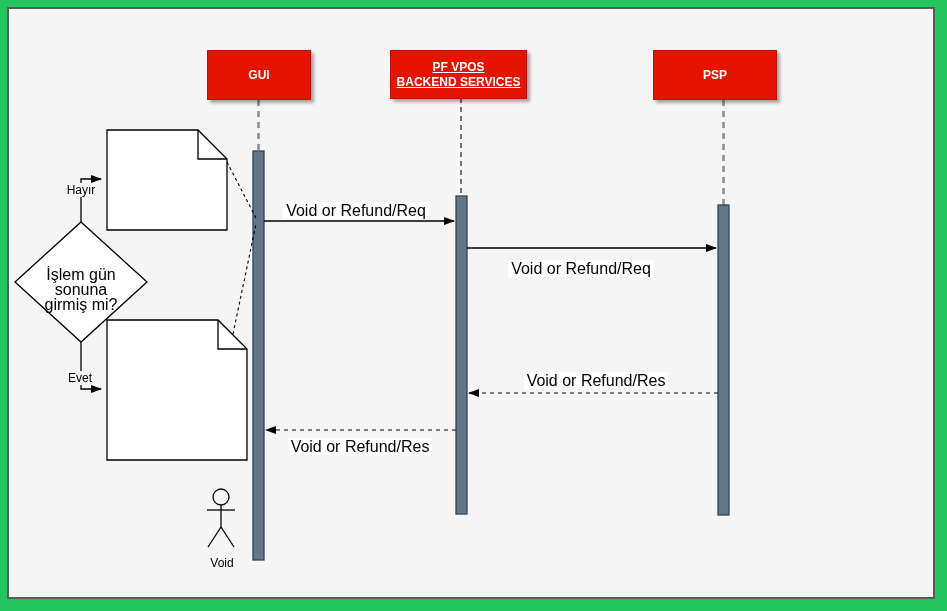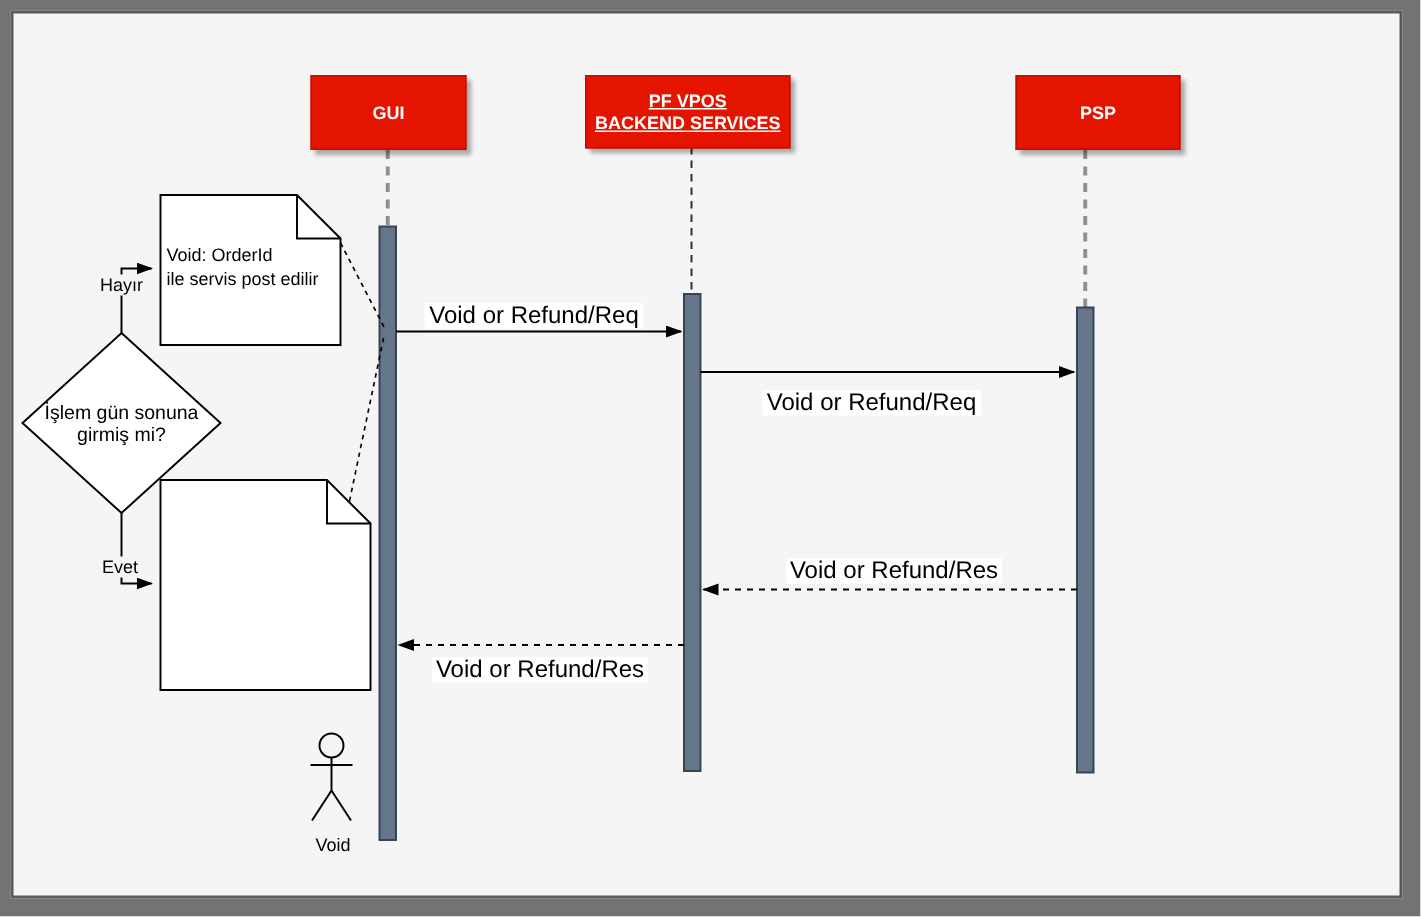--- a/index.html
+++ b/index.html
@@ -1,17 +1,17 @@
 <!DOCTYPE html>
 <html><head>
 <meta charset="utf-8">
 <style>
   html,body{margin:0;padding:0;background:#ffffff;}
   .stage{
-    position:relative;width:947px;height:611px;background:#737373;overflow:hidden;
+    position:relative;width:947px;height:611px;background:#22c55e;overflow:hidden;
     font-family:"Liberation Sans", sans-serif;color:#000;
   }
   .frame{
     position:absolute;left:7px;top:7px;width:928px;height:592px;
     border:2px solid #5b5b5b;background:#f5f5f5;box-sizing:border-box;
   }
   .svg-layer{position:absolute;left:0;top:0;width:947px;height:611px;}
   .participant{
     position:absolute;display:flex;align-items:center;justify-content:center;
     background:#e51400;border:1px solid #bf0f00;box-sizing:border-box;
@@ -25,21 +25,21 @@
   .msg-label span{background:#ffffff;padding:0 3px;}
   .guard-label{
     position:absolute;width:60px;text-align:center;font-size:12px;line-height:14px;
   }
   .guard-label span{background:#f5f5f5;padding:0 1px;}
   .note-text{
     position:absolute;font-size:12px;line-height:16px;white-space:pre-line;
   }
   .diamond-text{
     position:absolute;left:21px;top:267px;width:120px;text-align:center;
-    font-size:13px;line-height:15px;white-space:pre-line;
+    font-size:16px;line-height:15px;white-space:pre-line;
   }
   .actor-label{
     position:absolute;left:182px;top:556px;width:80px;text-align:center;font-size:12px;
   }
 </style>
 </head>
 <body>
 
 <div class="stage">
 
@@ -86,21 +86,21 @@
     </g>
   </svg>
 
   <div class="participant" style="left:207px;top:50px;width:104px;height:50px;">
     <span>GUI</span>
   </div>
   <div class="participant" style="left:390px;top:50px;width:137px;height:49px;text-decoration:underline;">
     <span>PF VPOS
 BACKEND SERVICES</span>
   </div>
-  <div class="participant" style="left:677px;top:50px;width:110px;height:50px;">
+  <div class="participant" style="left:653px;top:50px;width:124px;height:50px;">
     <span>PSP</span>
   </div>
 
   <div class="msg-label" style="left:276px;top:204px;">
     <span>Void or Refund/Req</span>
   </div>
   <div class="msg-label" style="left:501px;top:262px;">
     <span>Void or Refund/Req</span>
   </div>
   <div class="msg-label" style="left:516px;top:374px;">
@@ -112,18 +112,16 @@
 
   <div class="diamond-text">İşlem gün sonuna
 girmiş mi?</div>
   <div class="guard-label" style="left:51px;top:183px;">
     <span>Hayır</span>
   </div>
   <div class="guard-label" style="left:50px;top:371px;">
     <span>Evet</span>
   </div>
 
-  <div class="note-text" style="left:111px;top:162px;width:114px;">Void: OrderId
-ile servis post edilir</div>
 
   <div class="actor-label">Void</div>
 
 </div>
 
 </body></html>

